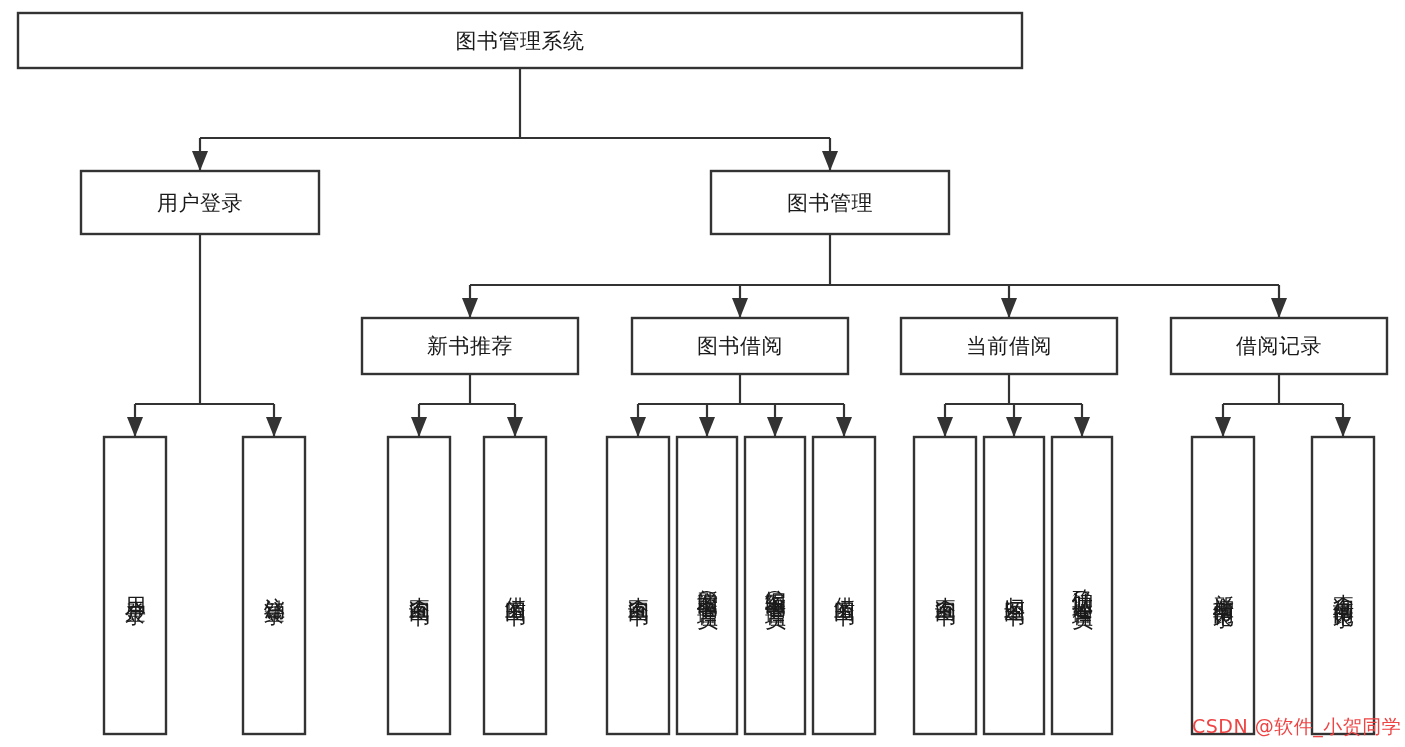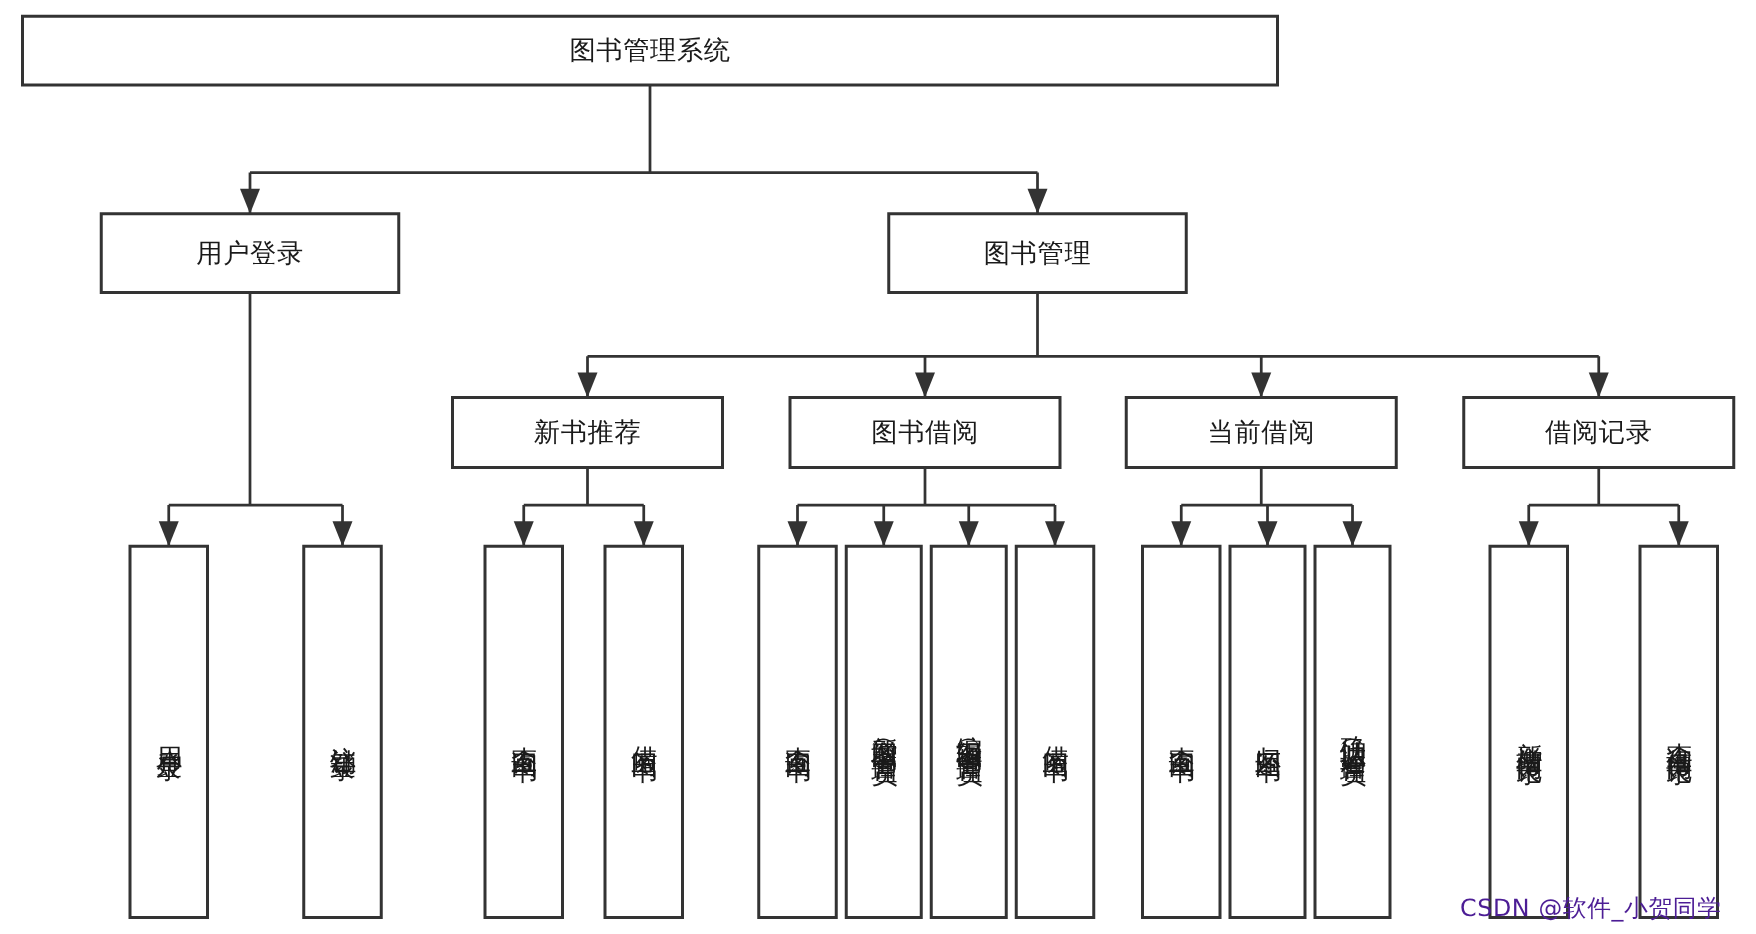--- a/index.html
+++ b/index.html
@@ -212,14 +212,14 @@
       <div class="node-label-v" style="left: 607px; top: 437px; width: 62px; height: 297px;">查询图书</div>
       <div class="node-label-v" style="left: 677px; top: 437px; width: 60px; height: 297px;">新增图书（管理员）</div>
       <div class="node-label-v" style="left: 745px; top: 437px; width: 60px; height: 297px;">编辑图书（管理员）</div>
       <div class="node-label-v" style="left: 813px; top: 437px; width: 62px; height: 297px;">借阅图书</div>
       <div class="node-label-v" style="left: 914px; top: 437px; width: 62px; height: 297px;">查询图书</div>
       <div class="node-label-v" style="left: 984px; top: 437px; width: 60px; height: 297px;">归还图书</div>
       <div class="node-label-v" style="left: 1052px; top: 437px; width: 60px; height: 297px;">确认归还（管理员）</div>
       <div class="node-label-v" style="left: 1192px; top: 437px; width: 62px; height: 297px;">新增借阅记录</div>
       <div class="node-label-v" style="left: 1312px; top: 437px; width: 62px; height: 297px;">查询借阅记录</div>
     </div>
-  <div class="watermark" style="left: 1168px; top: 714px; color: #4c1d95;">CSDN @软件_小贺同学</div>
+  <div class="watermark" style="left: 1192px; top: 714px; color: #ef4444;">CSDN @软件_小贺同学</div>
 </div>
 
 </body></html>

